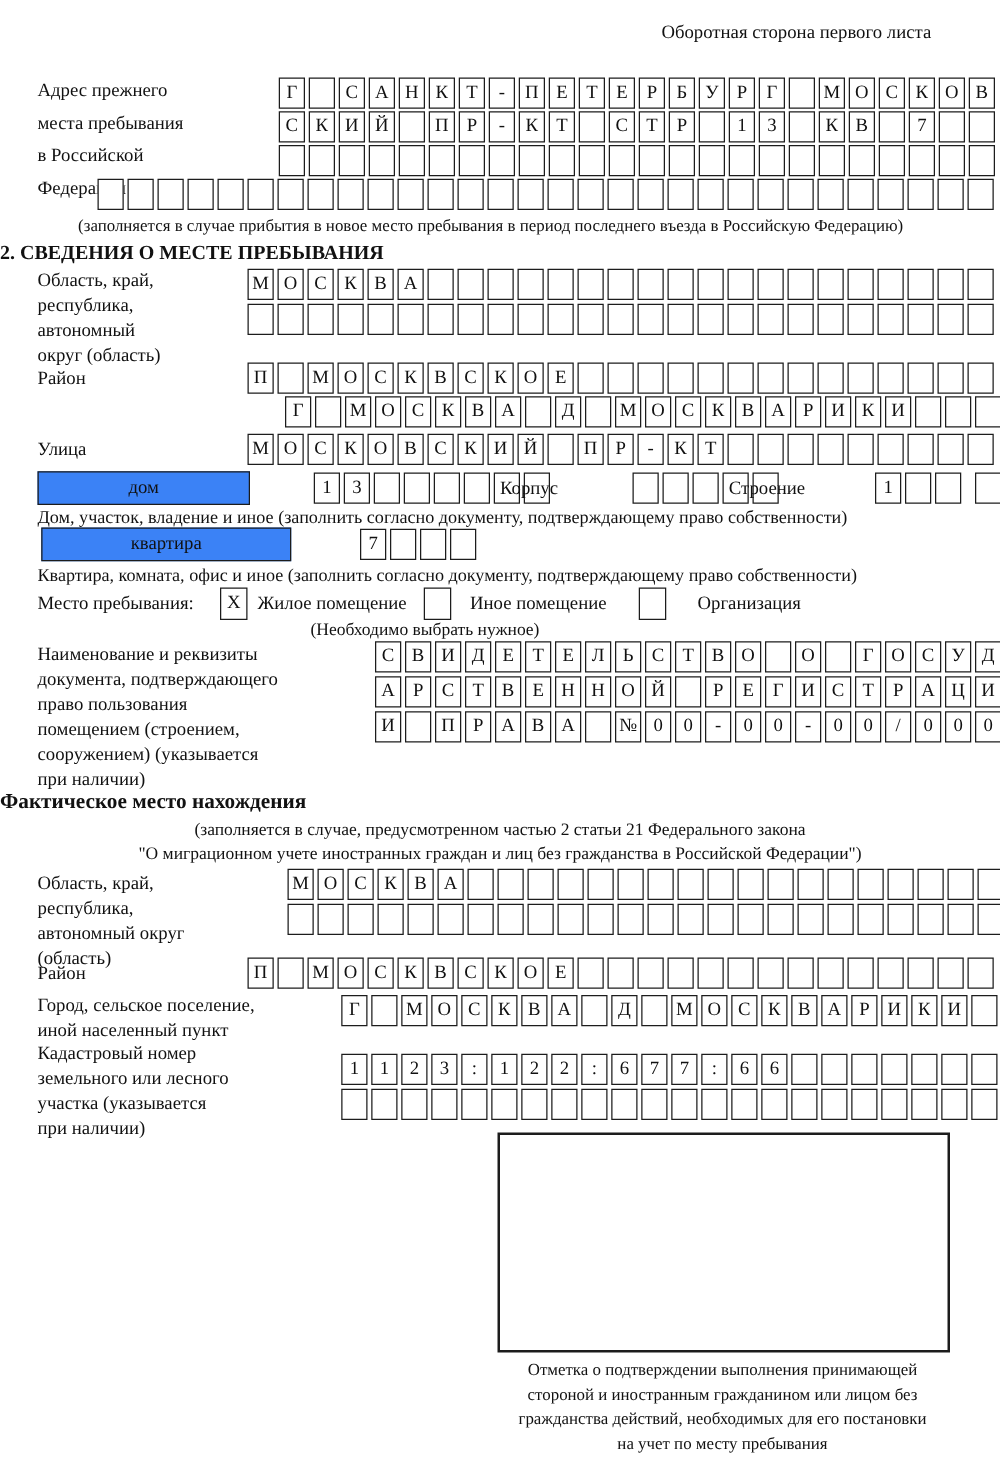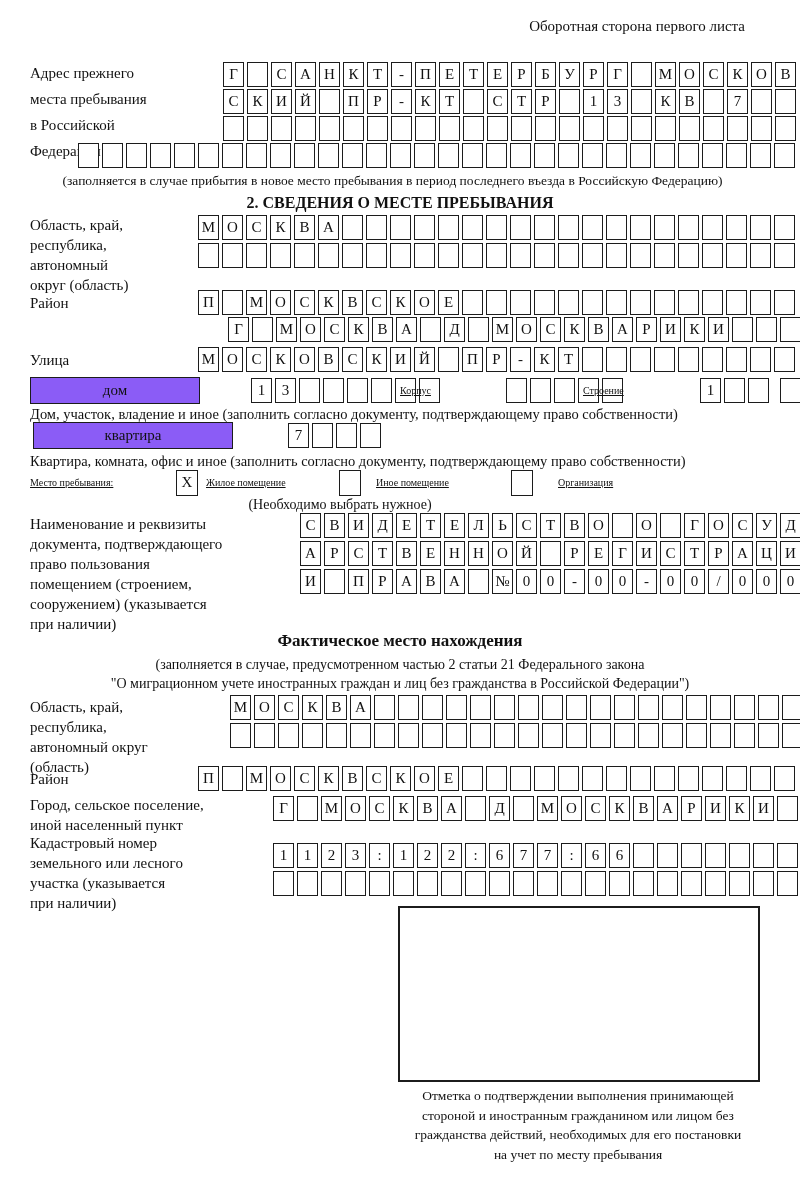--- a/index.html
+++ b/index.html
@@ -9,25 +9,25 @@
   .note{font-size:15px;}
   .lbl{position:absolute;font-size:15px;line-height:20px;}
   .lbl .line{display:block;}
   .lbl-wide .line{line-height:26px;}
   .boxrow{position:absolute;white-space:nowrap;height:25px;margin-left:48px;}
   .cell{display:inline-block;box-sizing:border-box;width:21px;height:25px;
         border:1.6px solid #1c1c1c;margin-right:3px;text-align:center;
         font-size:15px;line-height:22px;vertical-align:top;background:#fff;}
   .gap-left{margin-left:8px;}
   .labelbox{position:absolute;box-sizing:border-box;border:1.6px solid #1c1c1c;
-        text-align:center;font-size:15px;background:#8b5cf6;}
-  .inline-lbl{position:absolute;font-size:10px;line-height:26px;text-decoration:underline;}
+        text-align:center;font-size:15px;background:#3b82f6;}
+  .inline-lbl{position:absolute;font-size:15px;line-height:26px;}
   .chk{position:absolute;box-sizing:border-box;width:22px;height:26px;border:1.6px solid #1c1c1c;
         text-align:center;font-size:15px;line-height:23px;background:#fff;}
-  .heading{position:absolute;left:0;width:100%;text-align:center;font-weight:bold;font-size:16px;}
+  .heading{position:absolute;left:0;width:100%;font-weight:bold;font-size:16px;}
   .caption{position:absolute;font-size:13.5px;line-height:18px;}
   .caption-c{text-align:center;}
   .stampbox{position:absolute;border:2px solid #1c1c1c;background:#fff;}
   .stampcap{position:absolute;font-size:13.5px;line-height:19.5px;text-align:center;}
   .stampcap .line{display:block;}
 </style>
 </head>
 <body>
 
 <div class="page">

